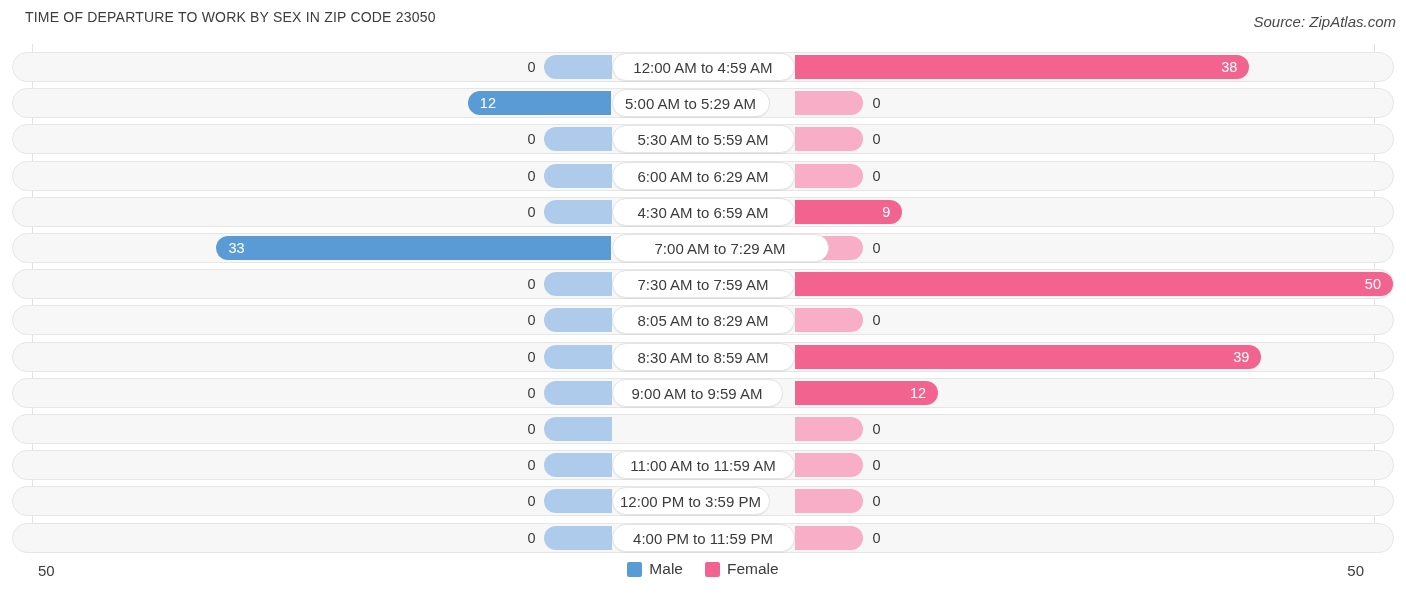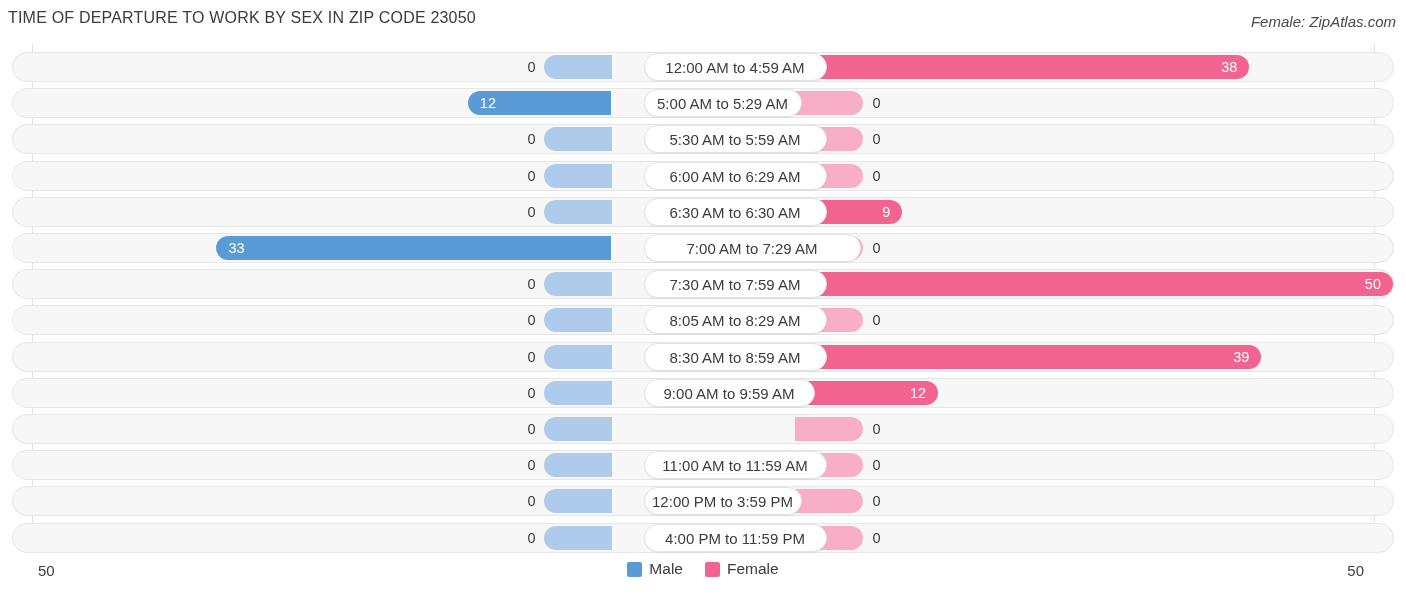--- a/index.html
+++ b/index.html
@@ -16,22 +16,22 @@
   }
 
   
   #header {
     position: absolute;
     left: 0; top: 0;
     width: 1406px; height: 44px;
   }
   #chart-title {
     position: absolute;
-    left: 8px; top: 9px;
-    font-size: 16px;
+    left: 25px; top: 9px;
+    font-size: 14px;
     color: #3c3c3c;
     letter-spacing: 0.2px;
     white-space: nowrap;
   }
   #chart-source {
     position: absolute;
     right: 10px; top: 13px;
     font-size: 15px;
     font-style: italic;
     color: #4a4a4a;
@@ -111,21 +111,20 @@
     line-height: 28px;
     background: #ffffff;
     border: 1px solid #e4e4e4;
     border-radius: 14px;
     font-size: 15px;
     color: #3c3c3c;
     text-align: center;
     white-space: nowrap;
     box-sizing: border-box;
     box-shadow: 0 1px 1px rgba(0,0,0,0.05);
-    margin-left: 32px;
   }
 
   
   #footer {
     position: absolute;
     left: 0; top: 552px;
     width: 1406px; height: 43px;
   }
   .axis-label {
     position: absolute;
@@ -157,21 +156,21 @@
   .legend-text {
     font-size: 15.5px;
     color: #3c3c3c;
   }
 </style>
 </head>
 <body>
 
 <div id="header">
   <div id="chart-title">TIME OF DEPARTURE TO WORK BY SEX IN ZIP CODE 23050</div>
-  <div id="chart-source">Female: ZipAtlas.com</div>
+  <div id="chart-source">Source: ZipAtlas.com</div>
 </div>
 
 <div id="plot">
   <div class="gridline" style="left:32px;"></div>
   <div class="gridline" style="left:1374px;"></div>
   <div id="rows">
       <div class="row" style="top: 5px;">
         <div class="track" style="background: rgb(247, 247, 247); border-color: rgb(230, 230, 230);"></div>
         <div class="bar bar-male stub" style="left: 543.5px; width: 68px; background: rgb(174, 203, 236);"></div>
         <div class="bar-val val-out" style="left: 519.5px; width: 16px; text-align: right;">0</div>
@@ -202,21 +201,21 @@
         <div class="bar bar-female" style="left: 794.5px; width: 68px; background: rgb(249, 174, 200);"></div>
         <div class="bar-val val-out" style="left: 872.5px;">0</div>
         <div class="cat-pill" style="left: 611.5px; width: 183px;">6:00 AM to 6:29 AM</div>
       </div>
       <div class="row" style="top: 149.8px;">
         <div class="track" style="background: rgb(247, 247, 247); border-color: rgb(230, 230, 230);"></div>
         <div class="bar bar-male stub" style="left: 543.5px; width: 68px; background: rgb(174, 203, 236);"></div>
         <div class="bar-val val-out" style="left: 519.5px; width: 16px; text-align: right;">0</div>
         <div class="bar bar-female" style="left: 794.5px; width: 107.73px; background: rgb(242, 100, 143);"></div>
         <div class="bar-val val-in" style="left: 866.23px; width: 24px; text-align: right;">9</div>
-        <div class="cat-pill" style="left: 611.5px; width: 183px;">6:30 AM to 6:30 AM</div>
+        <div class="cat-pill" style="left: 611.5px; width: 183px;">4:30 AM to 6:59 AM</div>
       </div>
       <div class="row" style="top: 186px;">
         <div class="track" style="background: rgb(247, 247, 247); border-color: rgb(230, 230, 230);"></div>
         <div class="bar bar-male" style="left: 216.49px; width: 395.01px; background: rgb(91, 155, 213);"></div>
         <div class="bar-val val-in" style="left: 228.49px;">33</div>
         <div class="bar bar-female" style="left: 794.5px; width: 68px; background: rgb(249, 174, 200);"></div>
         <div class="bar-val val-out" style="left: 872.5px;">0</div>
         <div class="cat-pill" style="left: 611.5px; width: 217px;">7:00 AM to 7:29 AM</div>
       </div>
       <div class="row" style="top: 222.2px;">

